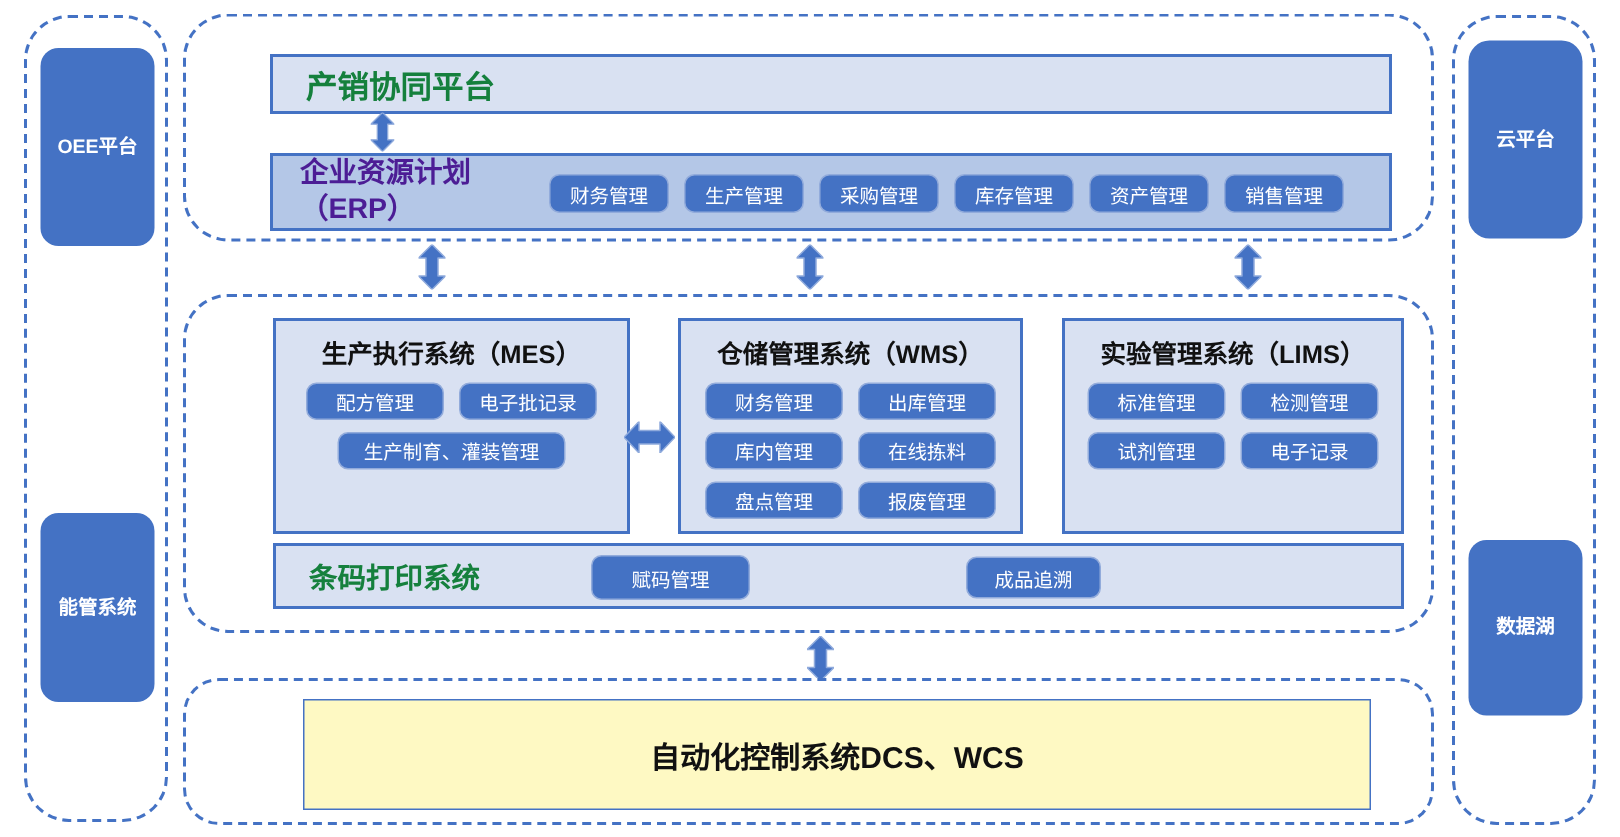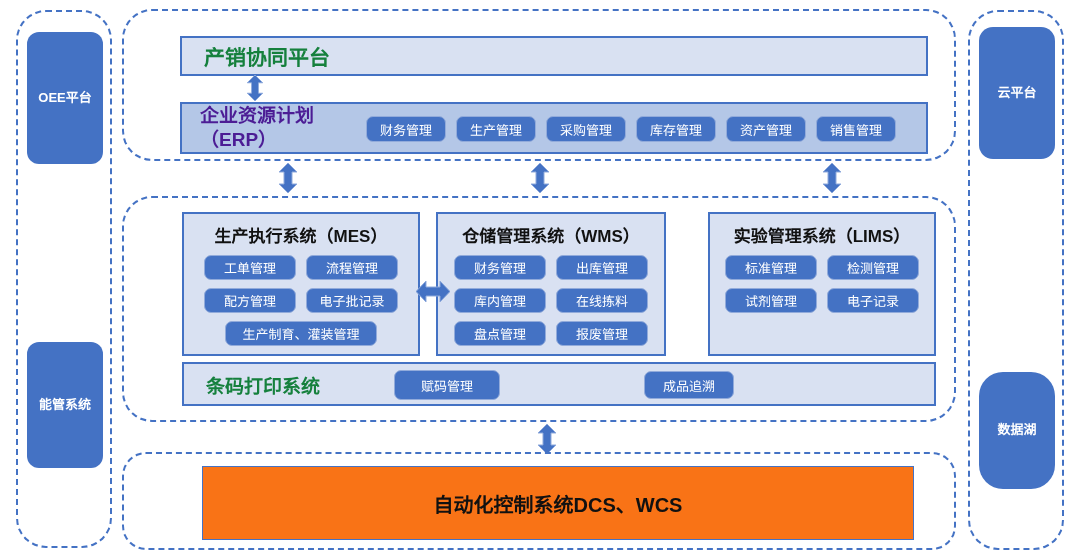--- a/index.html
+++ b/index.html
@@ -39,21 +39,21 @@
   }
   .systitle{font-size:17px;font-weight:bold;color:#111111;margin:3px 0 8px;white-space:nowrap;}
   .btnrow{display:flex;gap:10px;margin-bottom:8px;}
   .sys-chip{min-width:92px;height:25px;padding:0 10px;}
   .wide-chip{min-width:152px;height:25px;padding:0 14px;}
   .erp-title{
     position:absolute;left:18px;top:50%;transform:translateY(-50%);
     font-size:19px;font-weight:bold;color:#4c1d95;line-height:1.25;white-space:nowrap;
   }
   .dcs-block{
-    position:absolute;background:#f97316;border:1.5px solid #4472C4;
+    position:absolute;background:#fef9c3;border:1.5px solid #4472C4;
     box-sizing:border-box;display:flex;align-items:center;justify-content:center;
   }
   .dcs-text{font-size:20px;font-weight:bold;color:#111111;}
   .arrow{position:absolute;}
 </style>
 </head>
 <body>
 
 <div class="canvas">
 
@@ -63,21 +63,21 @@
     </div>
     <div class="side-node" style="top:330px;height:126px;">
       <span>能管系统</span>
     </div>
   </div>
 
   <div class="dashed" style="left:968px;top:10px;width:96px;height:540px;">
     <div class="side-node" style="top:15px;height:132px;border-radius:14px;">
       <span>云平台</span>
     </div>
-    <div class="side-node" style="top:360px;height:117px;border-radius:24px;">
+    <div class="side-node" style="top:348px;height:117px;">
       <span>数据湖</span>
     </div>
   </div>
 
   <div class="dashed" style="left:122px;top:9px;width:834px;height:152px;">
 
     <div class="panel" style="left:56px;top:25px;width:748px;height:40px;">
       <div class="panel-title" style="font-size:21px;">产销协同平台</div>
     </div>
 
@@ -109,33 +109,29 @@
   </svg>
   <svg class="arrow" style="left:823px;top:163px;" width="18" height="30" viewBox="0 0 18 30">
     <polygon points="9,0 18,9 13,9 13,21 18,21 9,30 0,21 5,21 5,9 0,9" fill="#4472C4" stroke="#8FAADC" stroke-width="1" stroke-linejoin="round"></polygon>
   </svg>
 
   <div class="dashed" style="left:122px;top:196px;width:834px;height:226px;">
 
     <div class="sysbox" style="left:58px;top:14px;width:238px;height:144px;">
       <div class="systitle">生产执行系统（MES）</div>
       <div class="btnrow">
-        <div class="chip sys-chip">工单管理</div>
-        <div class="chip sys-chip">流程管理</div>
-      </div>
-      <div class="btnrow">
         <div class="chip sys-chip">配方管理</div>
         <div class="chip sys-chip">电子批记录</div>
       </div>
       <div class="btnrow">
         <div class="chip wide-chip">生产制育、灌装管理</div>
       </div>
     </div>
 
-    <div class="sysbox" style="left:312px;top:14px;width:230px;height:144px;">
+    <div class="sysbox" style="left:328px;top:14px;width:230px;height:144px;">
       <div class="systitle">仓储管理系统（WMS）</div>
       <div class="btnrow">
         <div class="chip sys-chip">财务管理</div>
         <div class="chip sys-chip">出库管理</div>
       </div>
       <div class="btnrow">
         <div class="chip sys-chip">库内管理</div>
         <div class="chip sys-chip">在线拣料</div>
       </div>
       <div class="btnrow">

